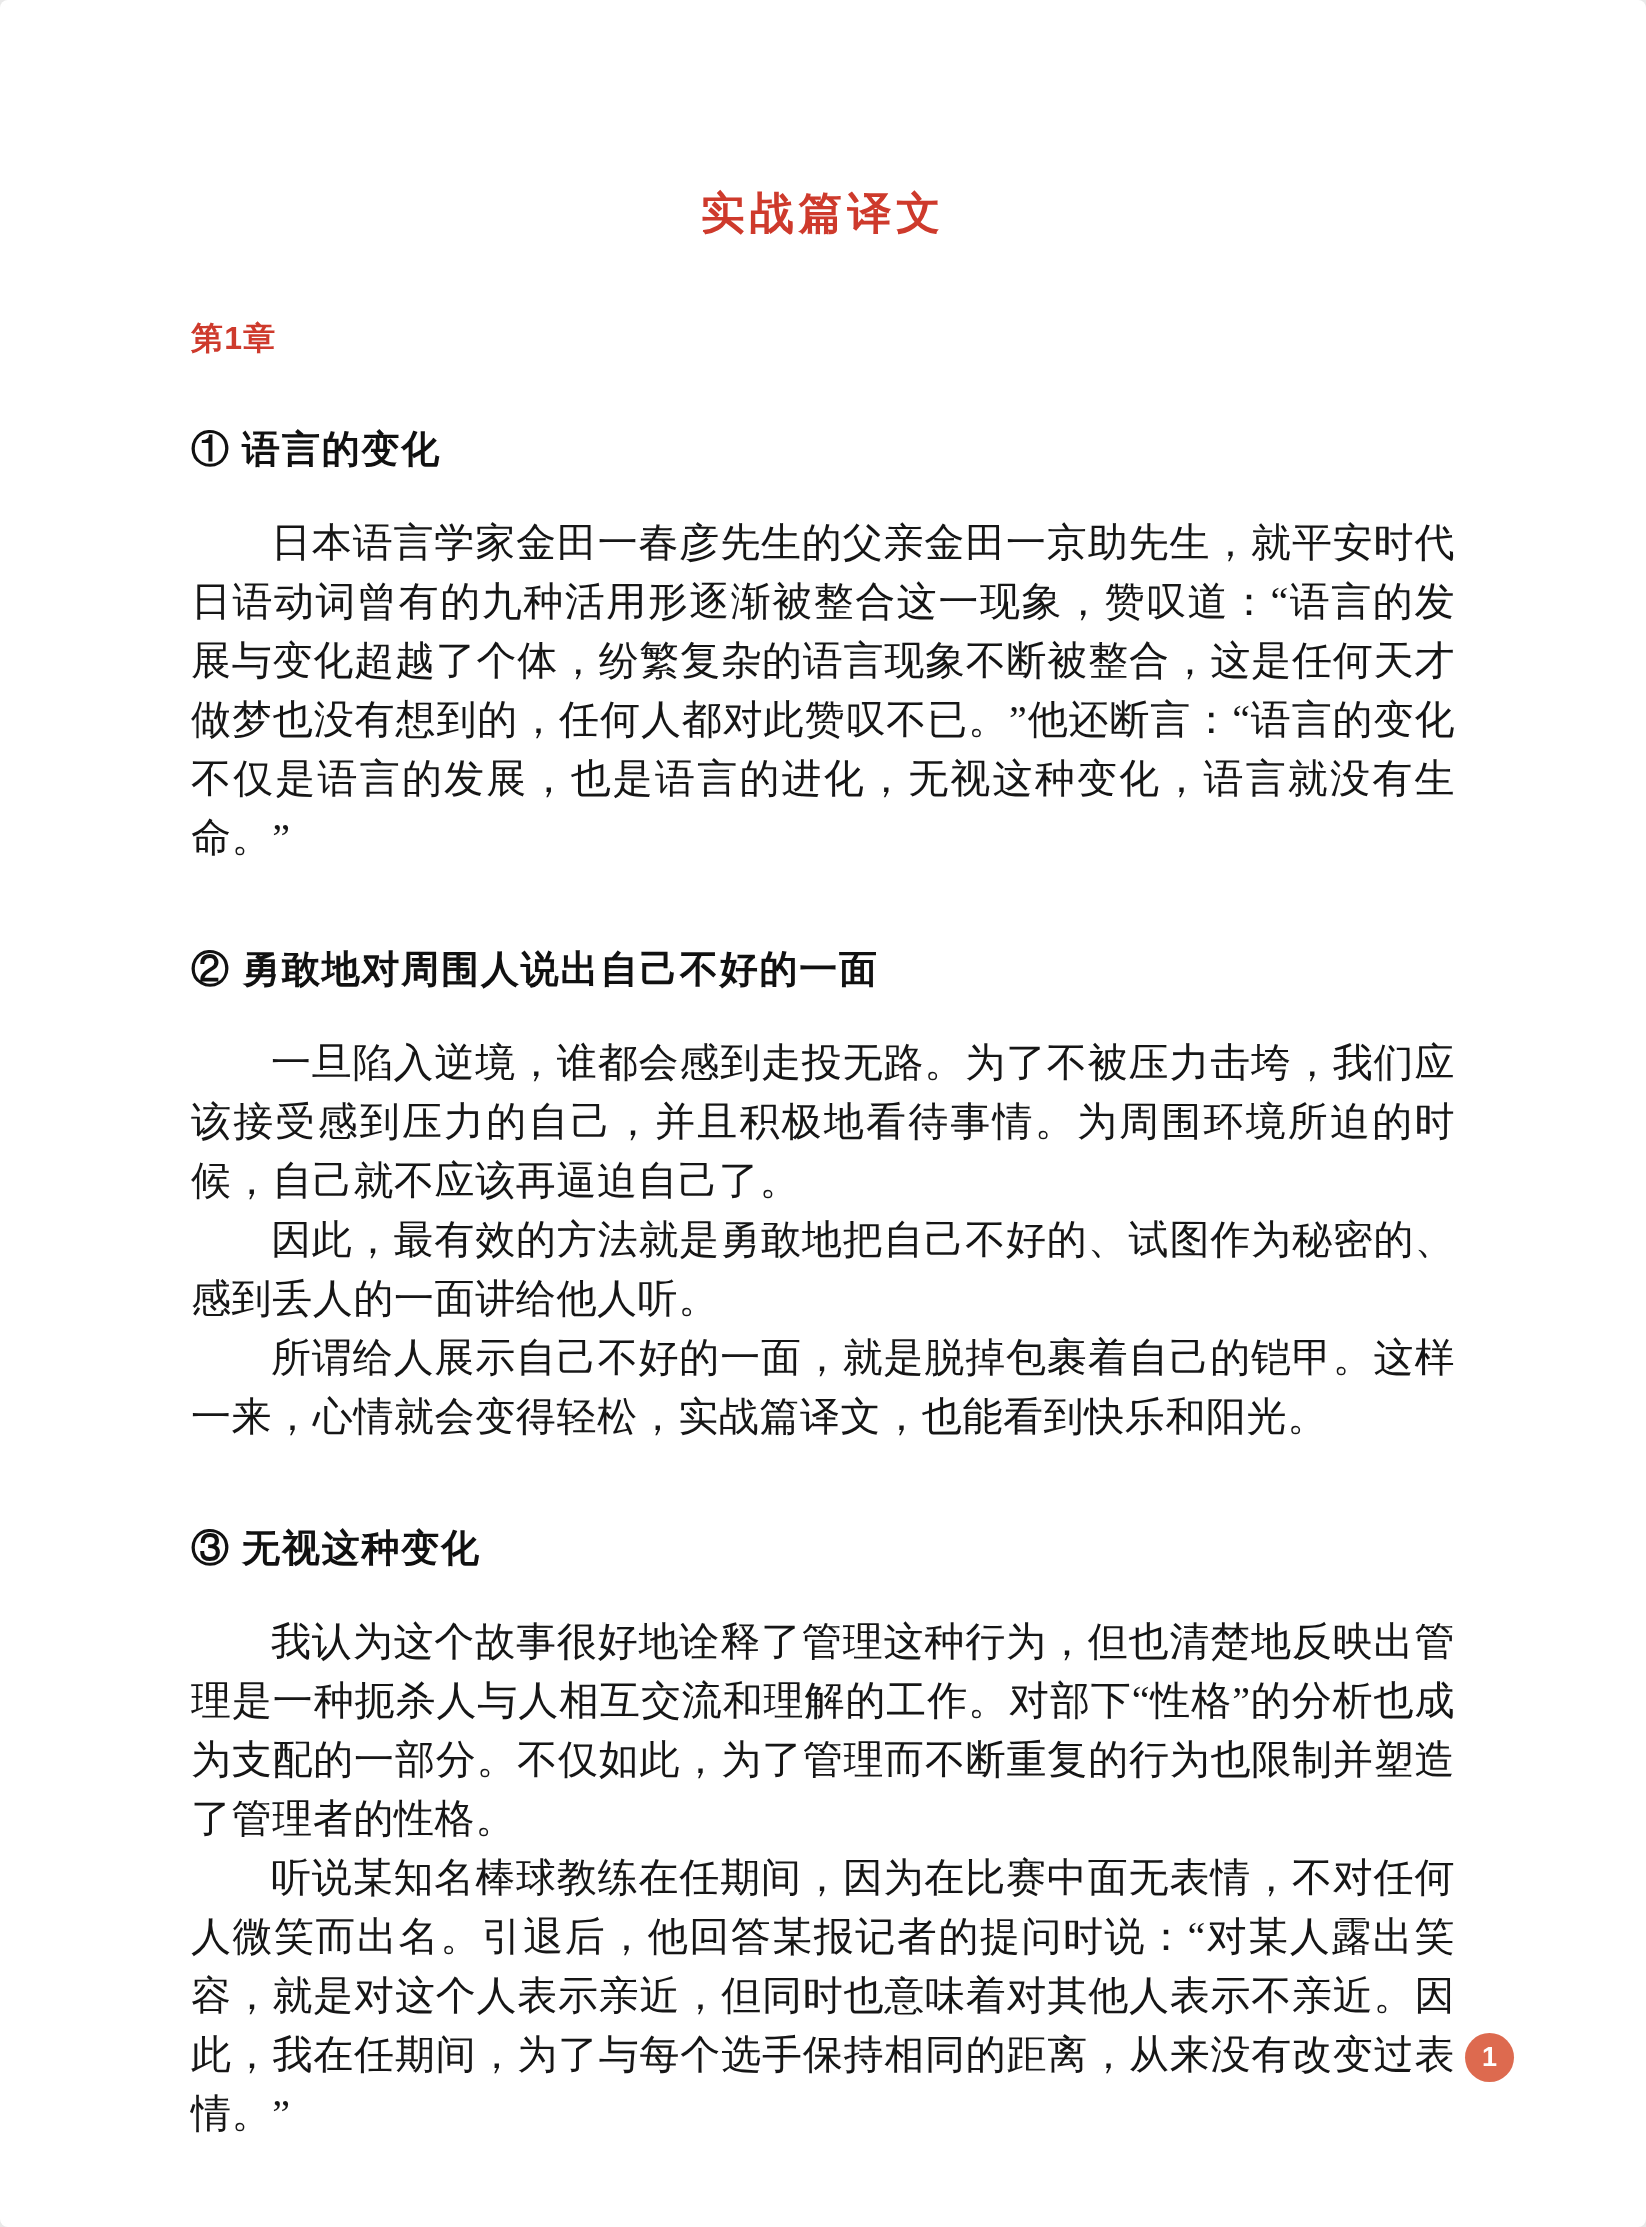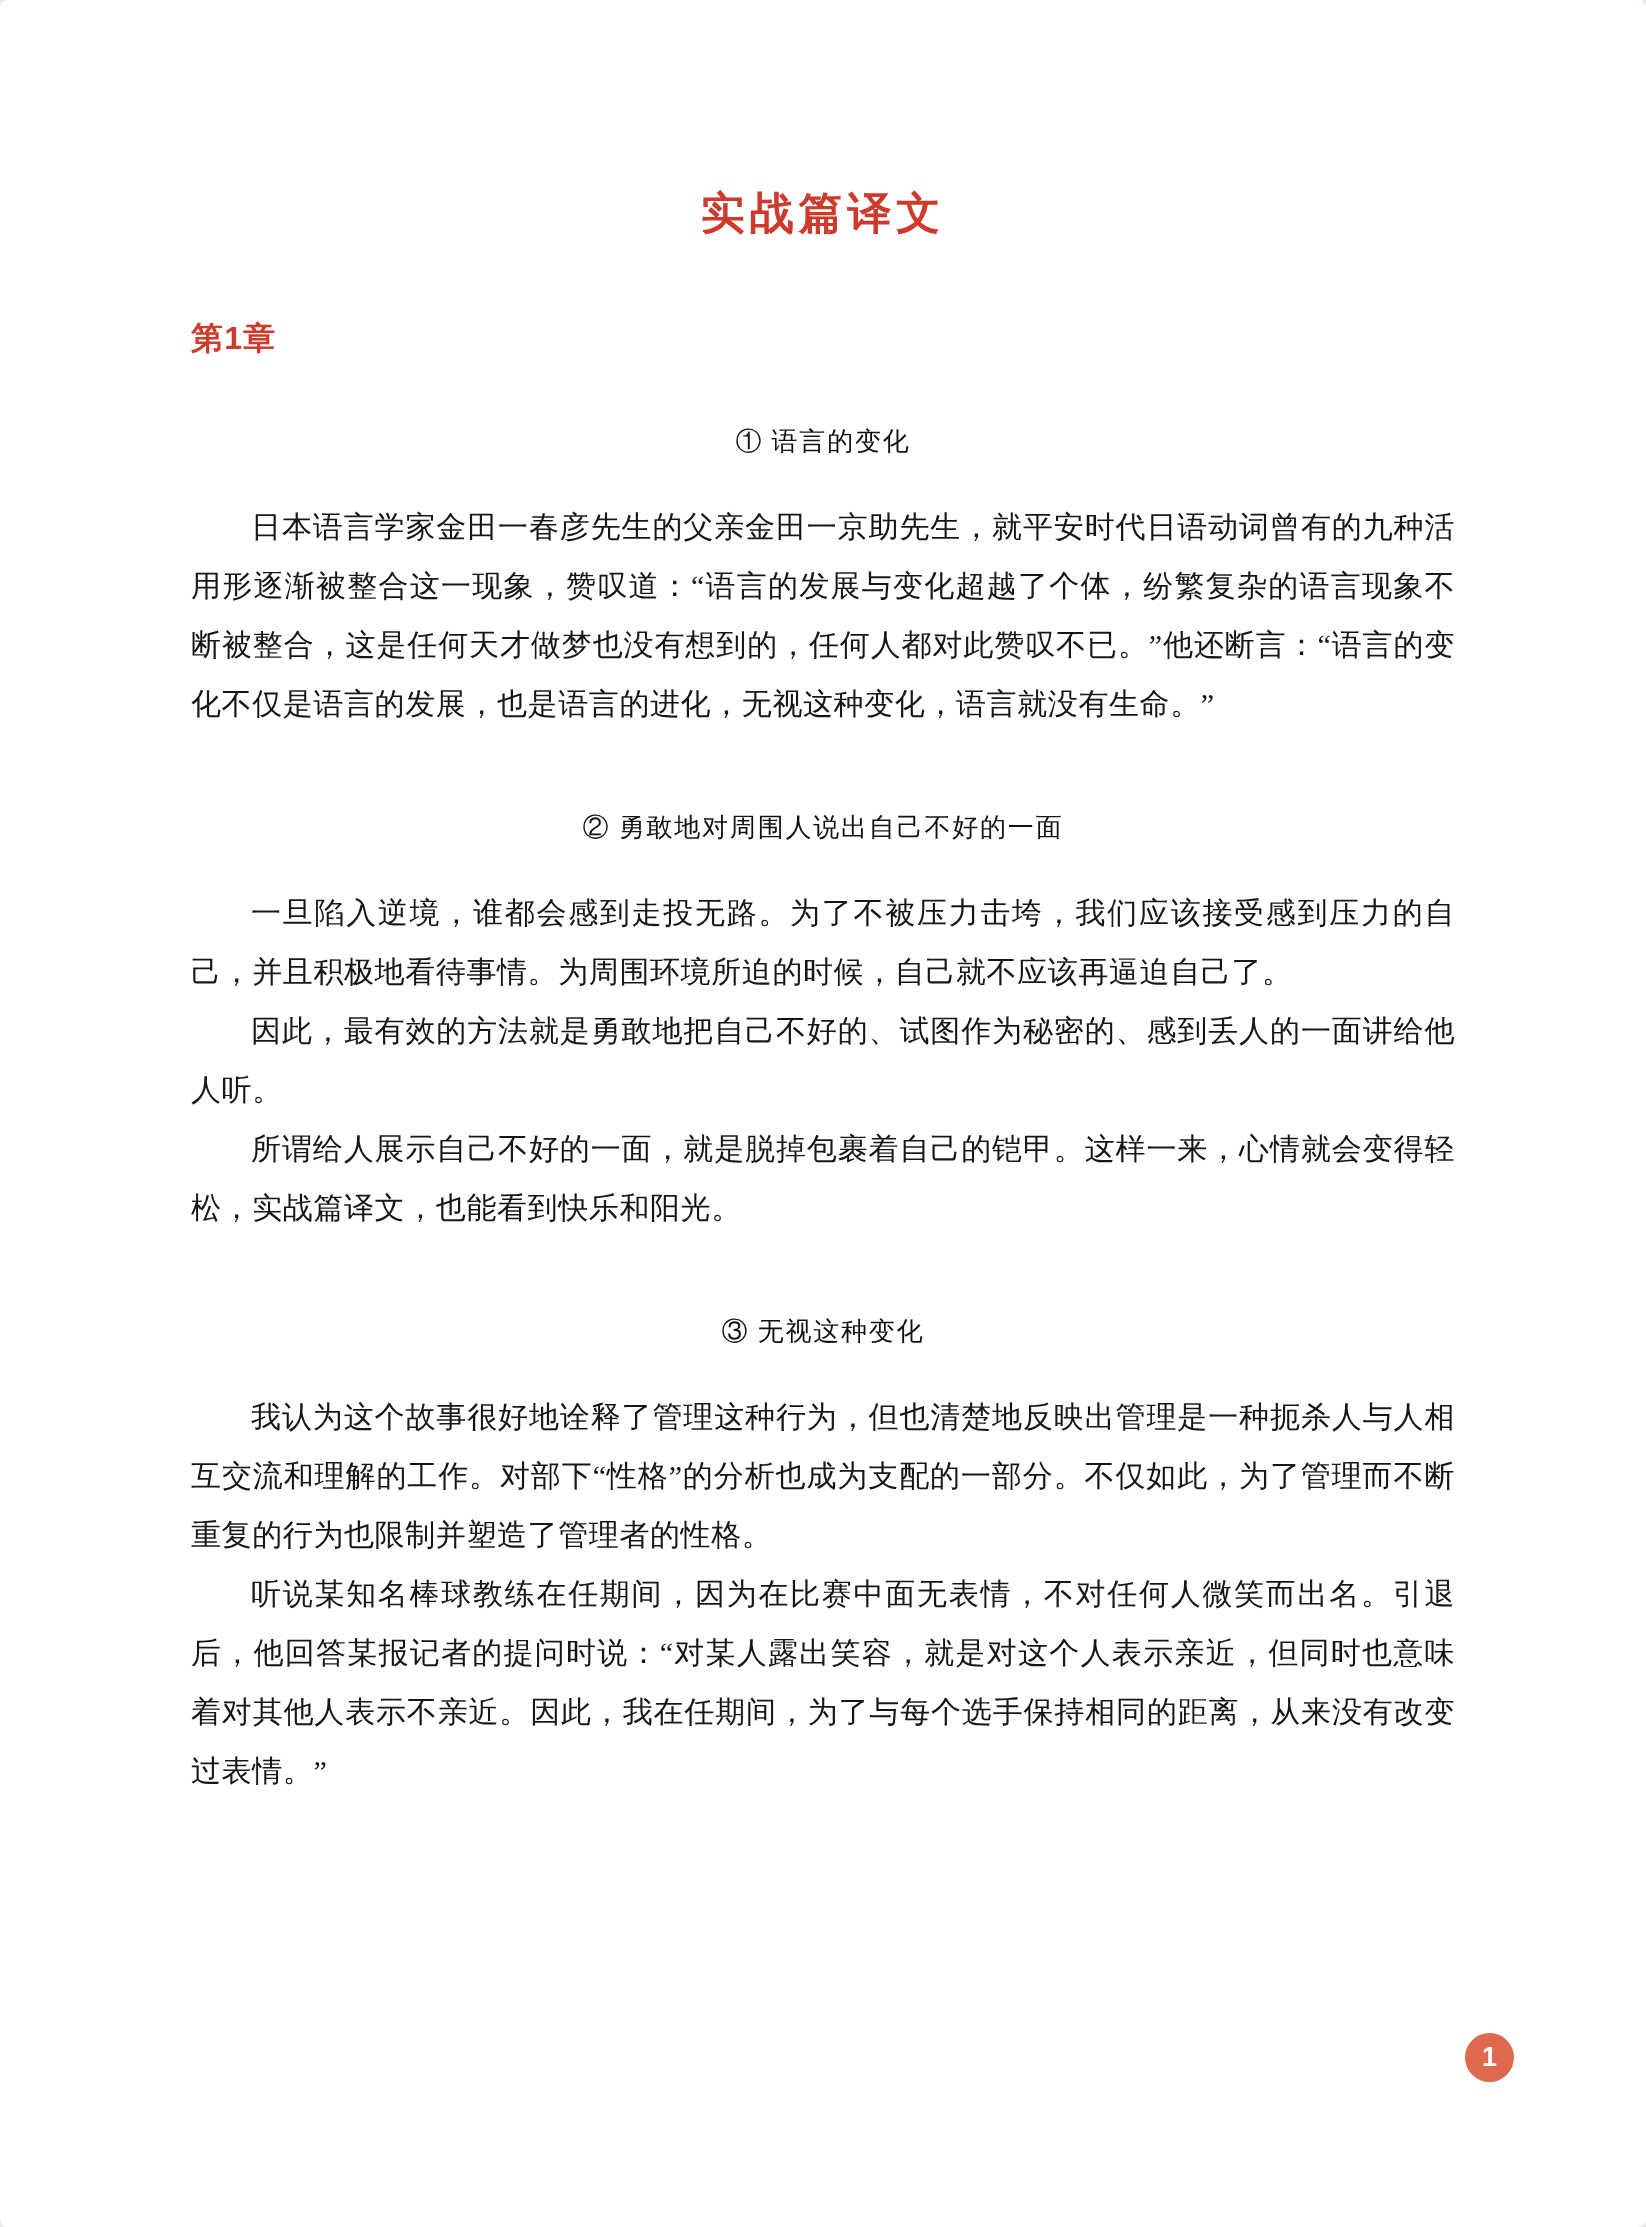--- a/index.html
+++ b/index.html
@@ -40,32 +40,31 @@
     font-weight: bold;
     font-size: 32px;
     letter-spacing: 1.2px;
     color: var(--accent);
   }
   .section {
     margin: 0;
   }
   .sec-heading {
     margin: 77px 0 38px 0;
-    text-align: center;
-    font-size: 26px;
-    font-weight: normal;
+    font-size: 38px;
+    font-weight: bold;
     letter-spacing: 1.8px;
     color: #111111;
   }
   .section-first .sec-heading {
     margin-top: 63px;
   }
   .body-para {
     margin: 0;
-    font-size: 30px;
+    font-size: 40px;
     line-height: 59px;
     text-align: justify;
     text-indent: 2em;
     letter-spacing: 0.6px;
     color: #161616;
   }
   .page-number {
     position: absolute;
     right: 132px;
     bottom: 145px;

